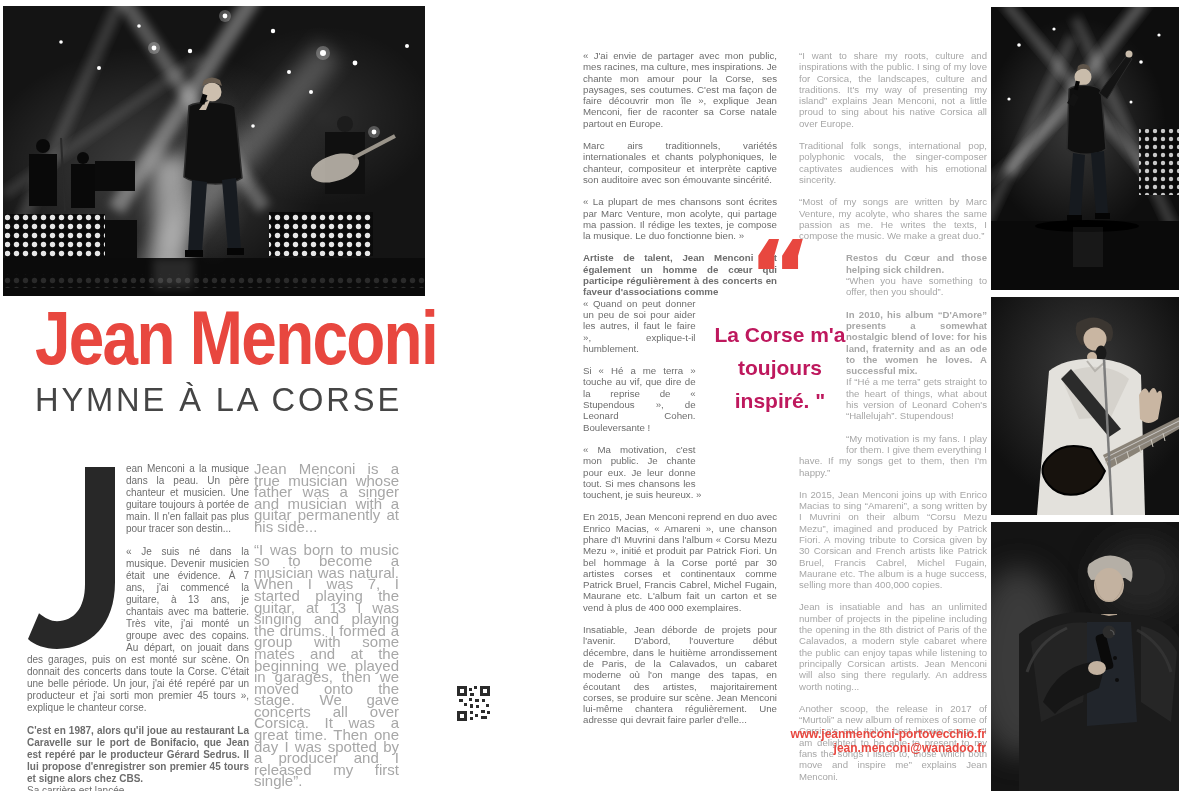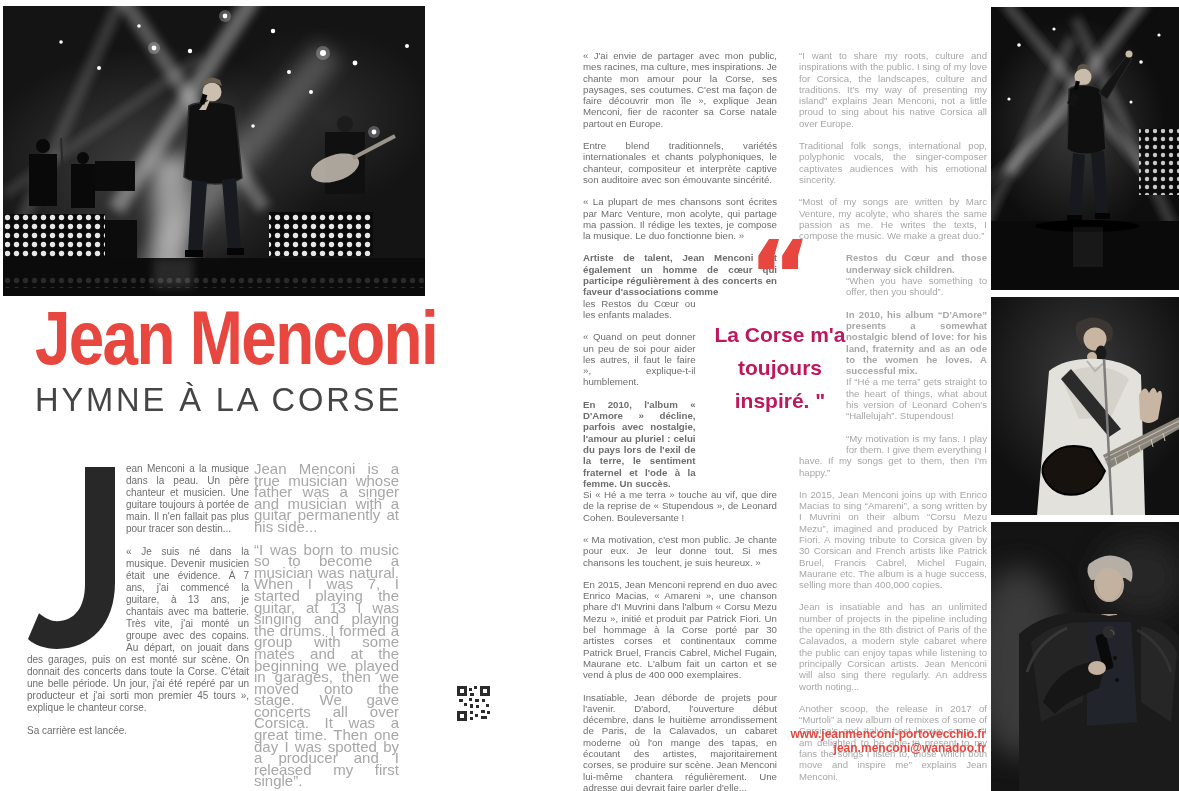--- a/index.html
+++ b/index.html
@@ -157,50 +157,49 @@
   </div>
 
   <div class="col fr" id="col1">
     <div id="drop-cap">
       <svg viewBox="0 0 90 185" preserveAspectRatio="none">
         <path d="M58 0 H88 V116 C88 158 64 183 30 183 C18 183 7 179 1 173 L12 147 C18 152 24 155 30 155 C47 155 58 142 58 118 Z" fill="#282828"></path>
       </svg>
     </div>
     <p>ean Menconi a la musique dans la peau. Un père chanteur et musicien. Une guitare toujours à portée de main. Il n'en fallait pas plus pour tracer son destin...</p>
     <p>« Je suis né dans la musique. Devenir musicien était une évidence. À 7 ans, j'ai commencé la guitare, à 13 ans, je chantais avec ma batterie. Très vite, j'ai monté un groupe avec des copains. Au départ, on jouait dans des garages, puis on est monté sur scène. On donnait des concerts dans toute la Corse. C'était une belle période. Un jour, j'ai été repéré par un producteur et j'ai sorti mon premier 45 tours », explique le chanteur corse.</p>
+    <p class="mb0">C'est en 1987, alors qu'il joue au restaurant La Caravelle sur le port de Bonifacio, que Jean est repéré par le producteur Gérard Sedrus. Il lui propose d'enregistrer son premier 45 tours et signe alors chez CBS.</p>
     <p>Sa carrière est lancée.</p>
   </div>
 
   <div class="col en" id="col2">
     <p>Jean Menconi is a true musician whose father was a singer and musician with a guitar permanently at his side...</p>
     <p>“I was born to music so to become a musician was natural. When I was 7, I started playing the guitar, at 13 I was singing and playing the drums. I formed a group with some mates and at the beginning we played in garages, then we moved onto the stage. We gave concerts all over Corsica. It was a great time. Then one day I was spotted by a producer and I released my first single”.</p>
   </div>
 
   <div class="col fr" id="col3">
     <p>« J'ai envie de partager avec mon public, mes racines, ma culture, mes inspirations. Je chante mon amour pour la Corse, ses paysages, ses coutumes. C'est ma façon de faire découvrir mon île », explique Jean Menconi, fier de raconter sa Corse natale partout en Europe.</p>
-    <p>Entre blend traditionnels, variétés internationales et chants polyphoniques, le chanteur, compositeur et interprète captive son auditoire avec son émouvante sincérité.</p>
+    <p>Marc airs traditionnels, variétés internationales et chants polyphoniques, le chanteur, compositeur et interprète captive son auditoire avec son émouvante sincérité.</p>
     <p>« La plupart de mes chansons sont écrites par Marc Venture, mon acolyte, qui partage ma passion. Il rédige les textes, je compose la musique. Le duo fonctionne bien. »</p>
     <p class="mb0">Artiste de talent, Jean Menconi est également un homme de cœur qui participe régulièrement à des concerts en faveur d'associations comme</p>
     <div class="qspace-r"></div>
-    <p>les Restos du Cœur ou les enfants malades.</p>
     <p>« Quand on peut donner un peu de soi pour aider les autres, il faut le faire », explique-t-il humblement.</p>
-    <p class="mb0">En 2010, l'album « D'Amore » décline, parfois avec nostalgie, l'amour au pluriel : celui du pays lors de l'exil de la terre, le sentiment fraternel et l'ode à la femme. Un succès.</p>
     <p>Si « Hé a me terra » touche au vif, que dire de la reprise de « Stupendous », de Leonard Cohen. Bouleversante !</p>
     <p>« Ma motivation, c'est mon public. Je chante pour eux. Je leur donne tout. Si mes chansons les touchent, je suis heureux. »</p>
     <p>En 2015, Jean Menconi reprend en duo avec Enrico Macias, « Amareni », une chanson phare d'I Muvrini dans l'album « Corsu Mezu Mezu », initié et produit par Patrick Fiori. Un bel hommage à la Corse porté par 30 artistes corses et continentaux comme Patrick Bruel, Francis Cabrel, Michel Fugain, Maurane etc. L'album fait un carton et se vend à plus de 400 000 exemplaires.</p>
     <p>Insatiable, Jean déborde de projets pour l'avenir. D'abord, l'ouverture début décembre, dans le huitième arrondissement de Paris, de la Calavados, un cabaret moderne où l'on mange des tapas, en écoutant des artistes, majoritairement corses, se produire sur scène. Jean Menconi lui-même chantera régulièrement. Une adresse qui devrait faire parler d'elle...</p>
 
   </div>
 
   <div class="col en" id="col4">
     <p>“I want to share my roots, culture and inspirations with the public. I sing of my love for Corsica, the landscapes, culture and traditions. It's my way of presenting my island” explains Jean Menconi, not a little proud to sing about his native Corsica all over Europe.</p>
     <p>Traditional folk songs, international pop, polyphonic vocals, the singer-composer captivates audiences with his emotional sincerity.</p>
     <p>“Most of my songs are written by Marc Venture, my acolyte, who shares the same passion as me. He writes the texts, I compose the music. We make a great duo.”</p>
     <div class="qspace-l"></div>
-    <p class="mb0">Restos du Cœur and those underway sick children.</p>
+    <p class="mb0">Restos du Cœur and those helping sick children.</p>
     <p>“When you have something to offer, then you should”.</p>
     <p class="mb0">In 2010, his album “D'Amore” presents a somewhat nostalgic blend of love: for his land, fraternity and as an ode to the women he loves. A successful mix.</p>
     <p>If “Hé a me terra” gets straight to the heart of things, what about his version of Leonard Cohen's “Hallelujah”. Stupendous!</p>
     <p>“My motivation is my fans. I play for them. I give them everything I have. If my songs get to them, then I'm happy.”</p>
     <p>In 2015, Jean Menconi joins up with Enrico Macias to sing “Amareni”, a song written by I Muvrini on their album “Corsu Mezu Mezu”, imagined and produced by Patrick Fiori. A moving tribute to Corsica given by 30 Corsican and French artists like Patrick Bruel, Francis Cabrel, Michel Fugain, Maurane etc. The album is a huge success, selling more than 400,000 copies.</p>
     <p>Jean is insatiable and has an unlimited number of projects in the pipeline including the opening in the 8th district of Paris of the Calavados, a modern style cabaret where the public can enjoy tapas while listening to principally Corsican artists. Jean Menconi will also sing there regularly. An address worth noting...</p>
     <p>Another scoop, the release in 2017 of “Murtoli” a new album of remixes of some of Corsica's and Italy's best known songs. “I am delighted to be able to present to my fans the songs I listen to, those which both move and inspire me” explains Jean Menconi.</p>
 
   </div>
 

